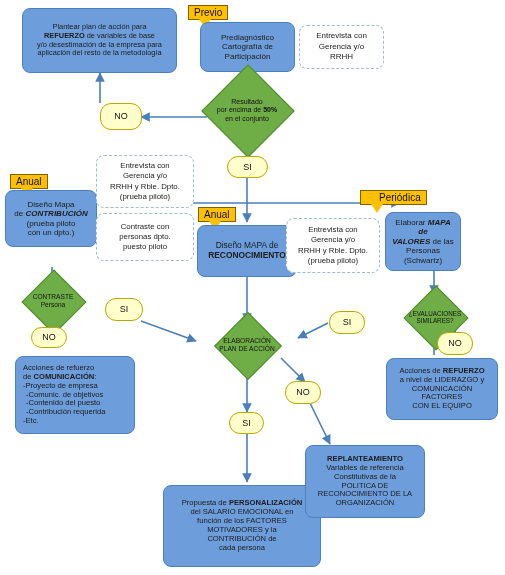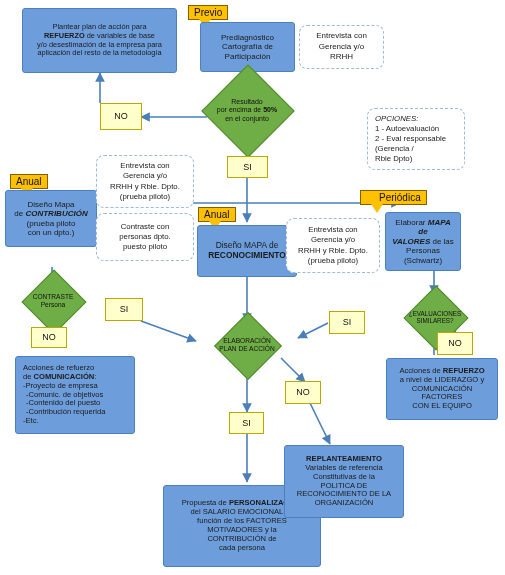--- a/index.html
+++ b/index.html
@@ -1,23 +1,23 @@
 <!DOCTYPE html>
 <html><head>
 <meta charset="utf-8">
 <style>
   html,body{margin:0;padding:0;background:#ffffff;}
   body{font-family:"Liberation Sans","DejaVu Sans",sans-serif;}
   #canvas{position:relative;width:505px;height:575px;background:#ffffff;overflow:hidden;}
 
   
   .node{position:absolute;box-sizing:border-box;display:flex;align-items:center;
-        justify-content:center;text-align:center;}
-
-  .proc{background:#6d9edb;border:1px solid #4a80bd;border-radius:3px;color:#1a1a1a;
+        justify-content:center;text-align:center;border-radius:11px;}
+
+  .proc{background:#6d9edb;border:1px solid #4a80bd;border-radius:8px;color:#1a1a1a;
         padding:3px 4px;line-height:1.18;}
 
   .dashed{background:#ffffff;border:1px dashed #9fb9d6;border-radius:8px;color:#1a1a1a;
           padding:3px 4px;line-height:1.3;}
 
   .label{background:#ffffcc;border:1px solid #b9a800;color:#111;line-height:1;}
 
   
   .callout{position:absolute;background:#ffc000;border:1px solid #806000;color:#111;
            padding:1px 5px 1px 5px;line-height:1.1;white-space:nowrap;}
@@ -182,43 +182,35 @@
     <div>
       <span>Propuesta de </span><b class="ul">PERSONALIZACIÓN</b>
     </div>
     <div>del SALARIO EMOCIONAL en</div>
     <div>función de los FACTORES</div>
     <div>MOTIVADORES y la</div>
     <div>CONTRIBUCIÓN de</div>
     <div>cada persona</div>
   </div>
 
-  <div class="node proc" style="left:284px;top:445px;width:120px;height:73px;font-size:7.6px;flex-direction:column;">
+  <div class="node proc" style="left:305px;top:445px;width:120px;height:73px;font-size:7.6px;flex-direction:column;">
     <div><b class="ul">REPLANTEAMIENTO</b></div>
     <div>Variables de referencia</div>
     <div>Constitutivas de la</div>
     <div>POLITICA DE</div>
     <div>RECONOCIMIENTO DE LA</div>
     <div>ORGANIZACIÓN</div>
   </div>
 
   <div class="node dashed" style="left:299px;top:25px;width:85px;height:44px;font-size:8px;flex-direction:column;">
     <div>Entrevista con</div>
     <div>Gerencia y/o</div>
     <div>RRHH</div>
   </div>
 
-  <div class="node dashed" style="left:367px;top:108px;width:98px;height:62px;font-size:7.8px;flex-direction:column;
-              align-items:flex-start;text-align:left;padding-left:7px;">
-    <div><i>OPCIONES:</i></div>
-    <div>1 - Autoevaluación</div>
-    <div>2 - Eval responsable</div>
-    <div>(Gerencia /</div>
-    <div>Rble Dpto)</div>
-  </div>
 
   <div class="node dashed" style="left:96px;top:155px;width:98px;height:53px;font-size:7.8px;flex-direction:column;">
     <div>Entrevista con</div>
     <div>Gerencia y/o</div>
     <div>RRHH y Rble. Dpto.</div>
     <div>(prueba piloto)</div>
   </div>
 
   <div class="node dashed" style="left:96px;top:213px;width:98px;height:48px;font-size:7.8px;flex-direction:column;">
     <div>Contraste con</div>

